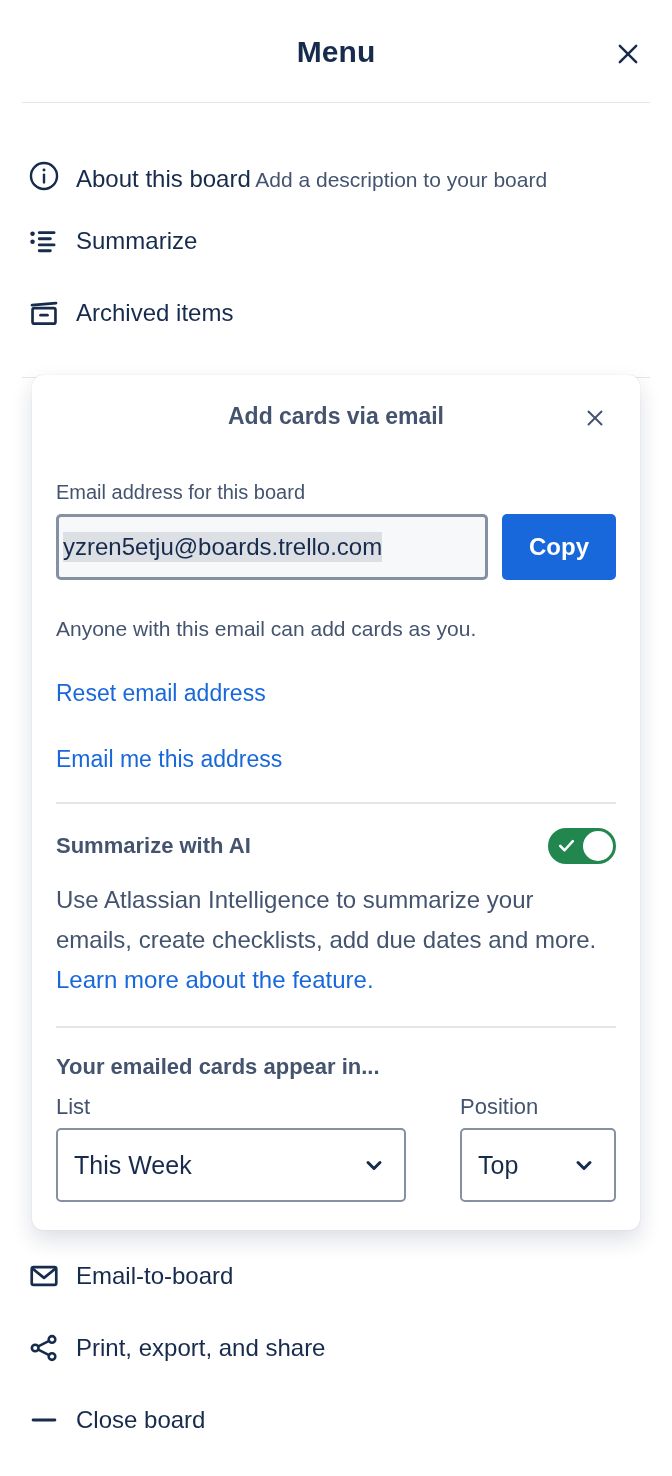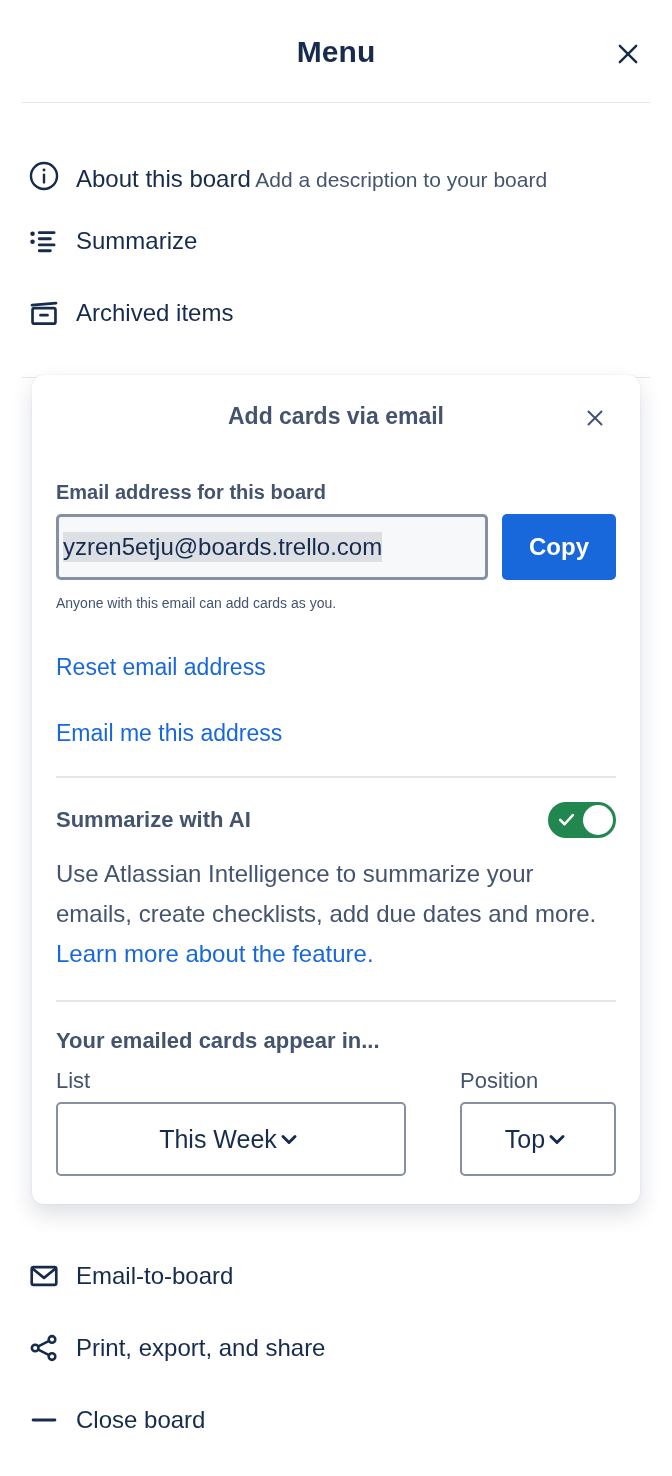--- a/index.html
+++ b/index.html
@@ -136,21 +136,21 @@
     display: flex;
     align-items: center;
     justify-content: center;
     cursor: pointer;
     border-radius: 4px;
     color: #44546f;
   }
 
   .field-label {
     font-size: 20px;
-    font-weight: bold;
+    font-weight: normal;
     color: #44546f;
     margin-top: 24px;
     margin-bottom: 10px;
   }
 
   .email-row {
     display: flex;
     align-items: stretch;
     gap: 14px;
   }
@@ -180,23 +180,23 @@
     color: #ffffff;
     border: none;
     border-radius: 5px;
     font-size: 24px;
     font-weight: bold;
     font-family: "Liberation Sans", sans-serif;
     cursor: pointer;
   }
 
   .helper-text {
-    font-size: 14px;
-    color: #44546f;
-    margin-top: 8px;
+    font-size: 21px;
+    color: #44546f;
+    margin-top: 34px;
     line-height: 30px;
   }
 
   .link {
     color: #1868db;
     font-size: 23px;
     line-height: 34px;
     margin-top: 32px;
     cursor: pointer;
     display: block;
@@ -277,21 +277,21 @@
     color: #44546f;
     margin-bottom: 8px;
   }
   .select-box {
     height: 74px;
     border: 2px solid #8590a2;
     border-radius: 5px;
     background: #ffffff;
     display: flex;
     align-items: center;
-    justify-content: center;
+    justify-content: space-between;
     padding: 0 18px 0 16px;
     cursor: pointer;
   }
   .select-value {
     font-size: 25px;
     color: #172b4d;
   }
   .chev { color: #172b4d; display: flex; align-items: center; }
 </style>
 </head>

